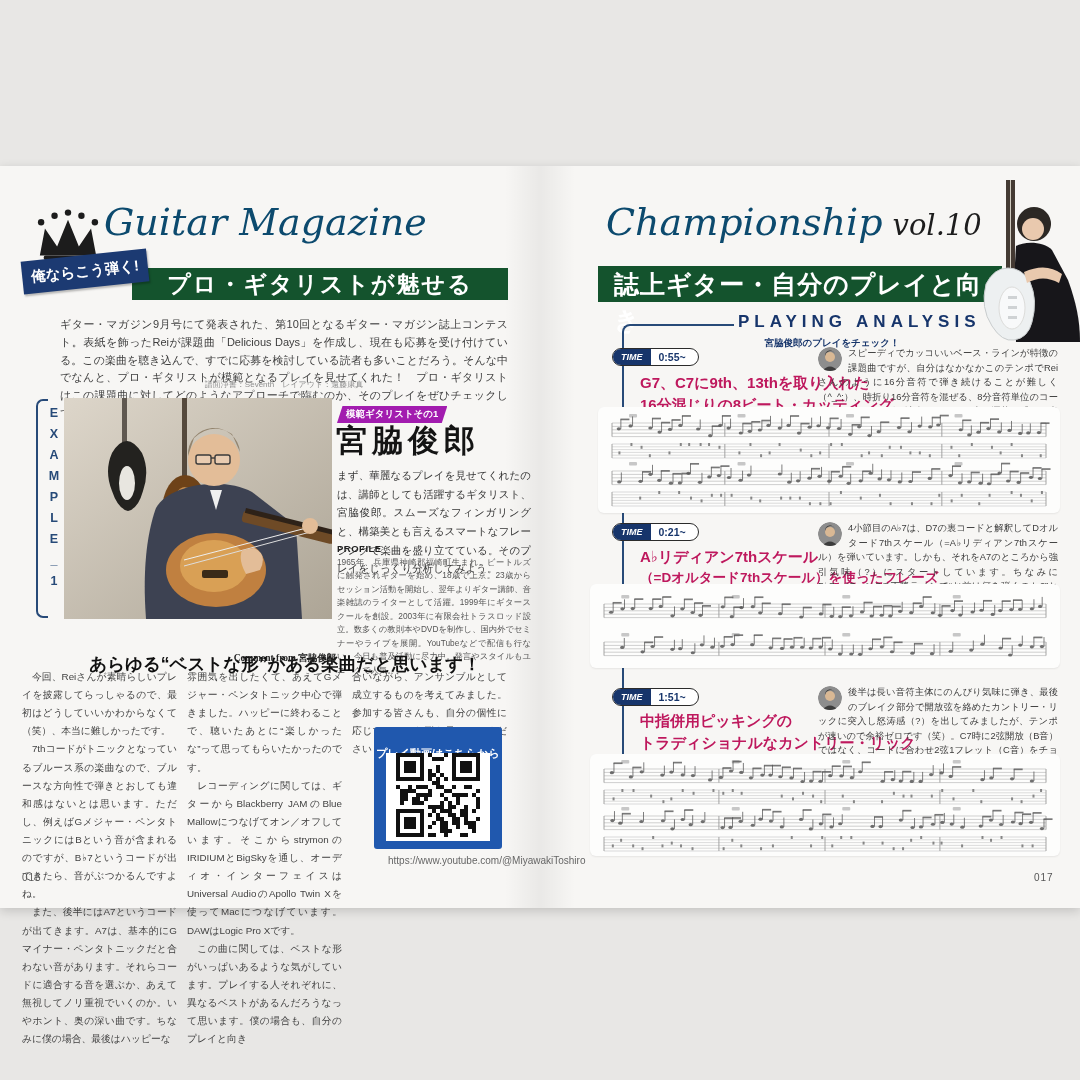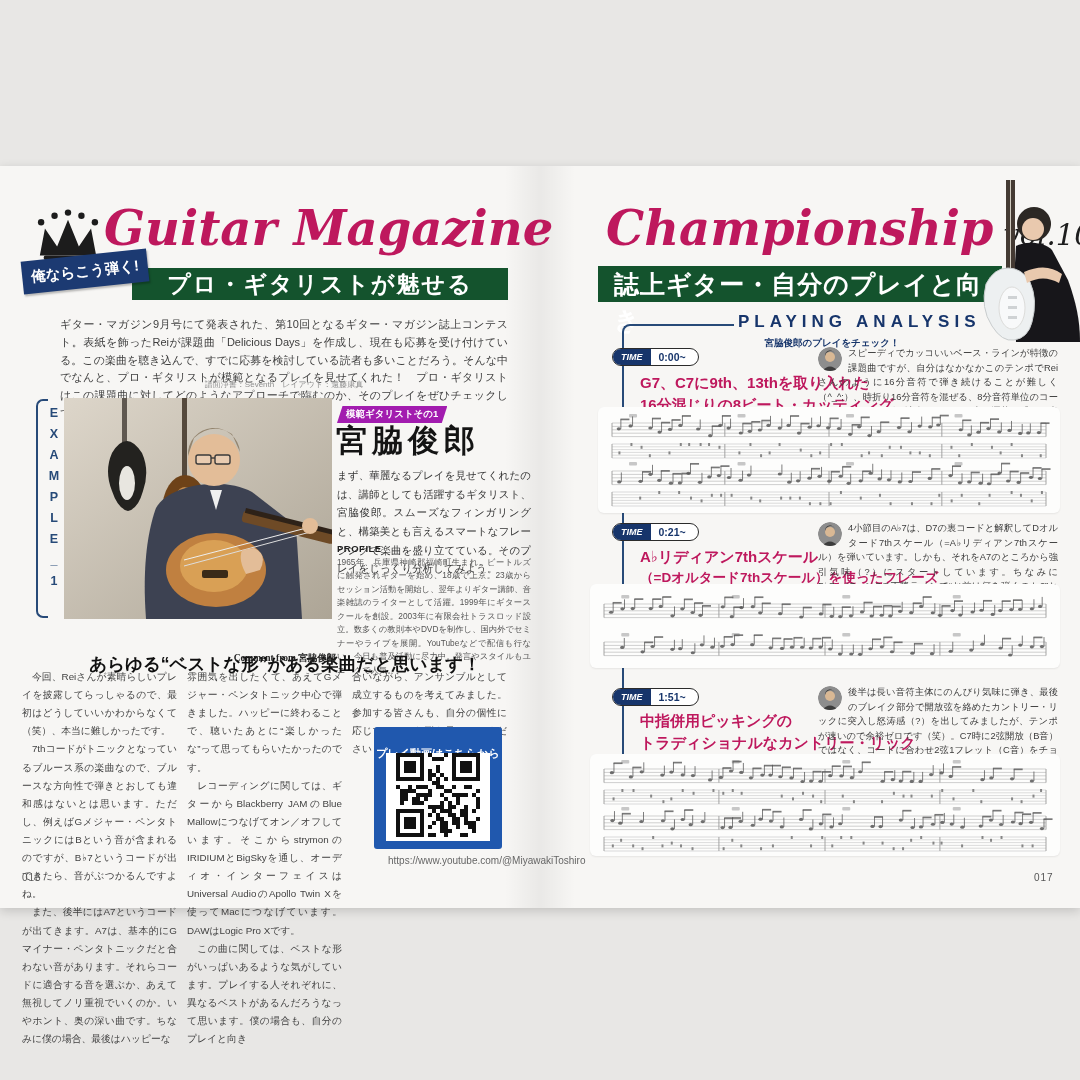--- a/index.html
+++ b/index.html
@@ -5,21 +5,21 @@
   * { margin:0; padding:0; box-sizing:border-box; }
   html,body { width:1080px; height:1080px; }
   body { font-family:"Liberation Sans","DejaVu Sans",sans-serif; background:#e8e7e5; position:relative; overflow:hidden; }
   .canvas { position:absolute; inset:0; }
   .spread { position:absolute; left:0; top:166px; width:1080px; height:742px; background:#f7f6f4; box-shadow:0 3px 10px rgba(0,0,0,.16); }
   .gutter { position:absolute; left:505px; top:166px; width:70px; height:742px;
     background:linear-gradient(to right, rgba(0,0,0,0), rgba(0,0,0,.055) 50%, rgba(0,0,0,0)); }
   .abs { position:absolute; }
 
   
-  .script-title { font-family:"DejaVu Serif","Liberation Serif",serif; font-style:italic; font-size:48px; color:#be185d; white-space:nowrap;font-weight:bold; }
+  .script-title { font-family:"DejaVu Serif","Liberation Serif",serif; font-style:italic; font-size:38px; color:#0c4a6e; white-space:nowrap; }
   .script-vol { font-family:"DejaVu Serif","Liberation Serif",serif; font-style:italic; font-size:29px; color:#1d1d1d; margin-left:10px; }
   .banner { background:#14532d; color:#fff; font-weight:bold; }
   .banner-left { left:132px; top:268px; width:376px; height:32px; font-size:23px; letter-spacing:2px; text-align:center; line-height:32px; }
   .banner-right { left:598px; top:266px; width:404px; height:36px; font-size:25px; letter-spacing:1px; line-height:36px; padding-left:16px; }
   .ribbon { left:22px; top:255px; width:126px; height:33px; background:#1c3a72; color:#fff; font-weight:bold;
     font-size:14.5px; text-align:center; line-height:33px; transform:rotate(-6deg); z-index:3; box-shadow:1px 2px 2px rgba(0,0,0,.25); }
 
   
   .intro { left:60px; top:316px; width:448px; font-size:11px; line-height:1.62; color:#3d3d3d; text-align:justify; }
   .credit { left:60px; top:379px; width:448px; font-size:8px; color:#8e8e8e; text-align:center; }
@@ -306,21 +306,21 @@
       <path d="M58,92 q22,-10 38,2 l-3,9 q-16,-9 -32,0 z" fill="#e9c9ae"></path>
     </svg>
   </div>
 
   <div class="abs analysis-bracket"></div>
   <div class="abs analysis-title">PLAYING ANALYSIS</div>
   <div class="abs analysis-sub">宮脇俊郎のプレイをチェック！</div>
 
   <div class="abs time-badge" style="left:612px; top:348px;">
     <span class="time-tag">TIME</span>
-    <span class="time-val">0:00~</span>
+    <span class="time-val">0:55~</span>
   </div>
   <div class="abs sec-head" style="left:640px; top:372px;">
     <span>G7、C7に9th、13thを取り入れた</span>
     <span class="l2">16分混じりの8ビート・カッティング</span>
   </div>
   <div class="abs sec-comment" style="left:818px; top:346px;">
     <span class="avatar">
       <svg width="24" height="24">
           <circle cx="12" cy="12" r="12" fill="#8d8d8d"></circle>
           <circle cx="12" cy="10" r="5" fill="#d9b894"></circle>

